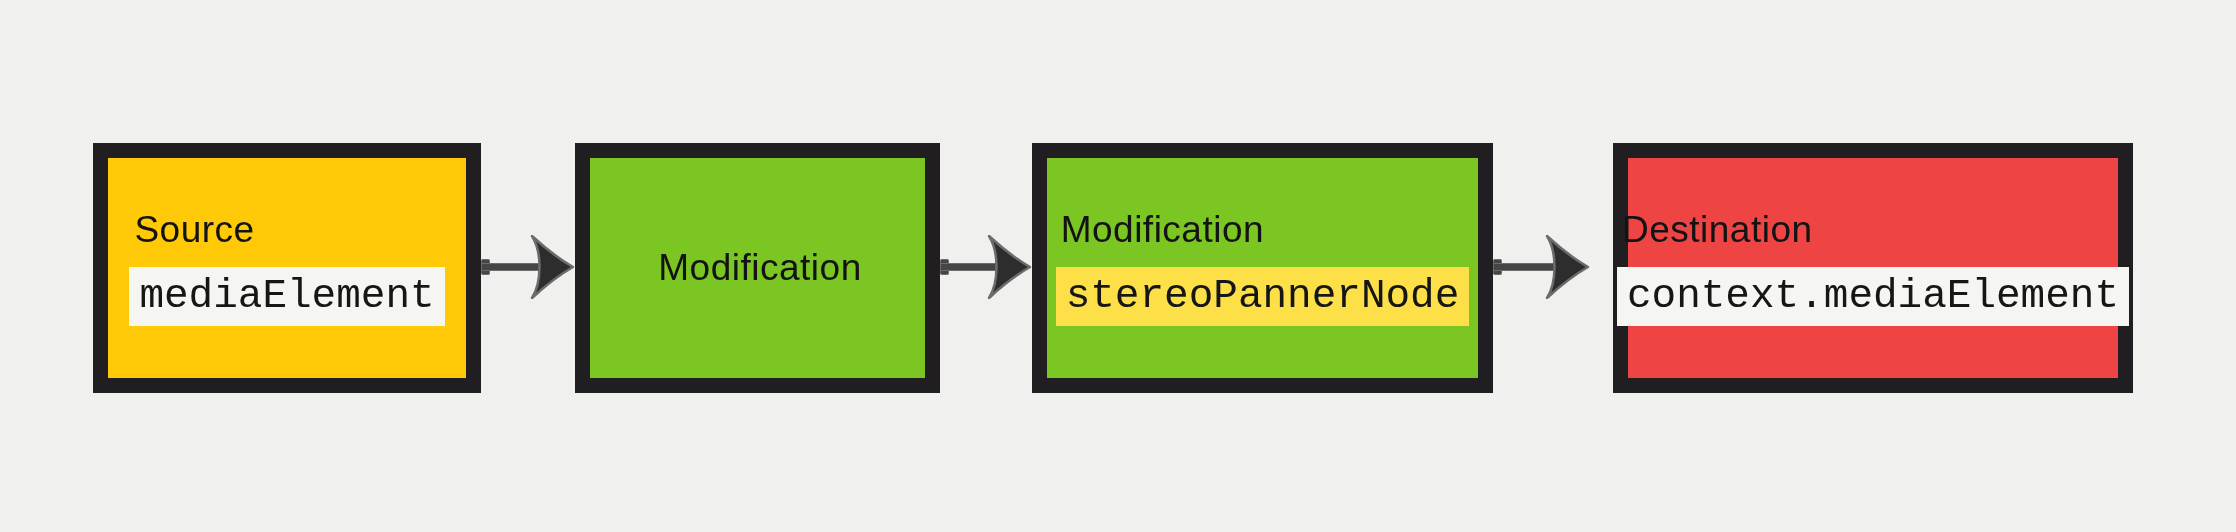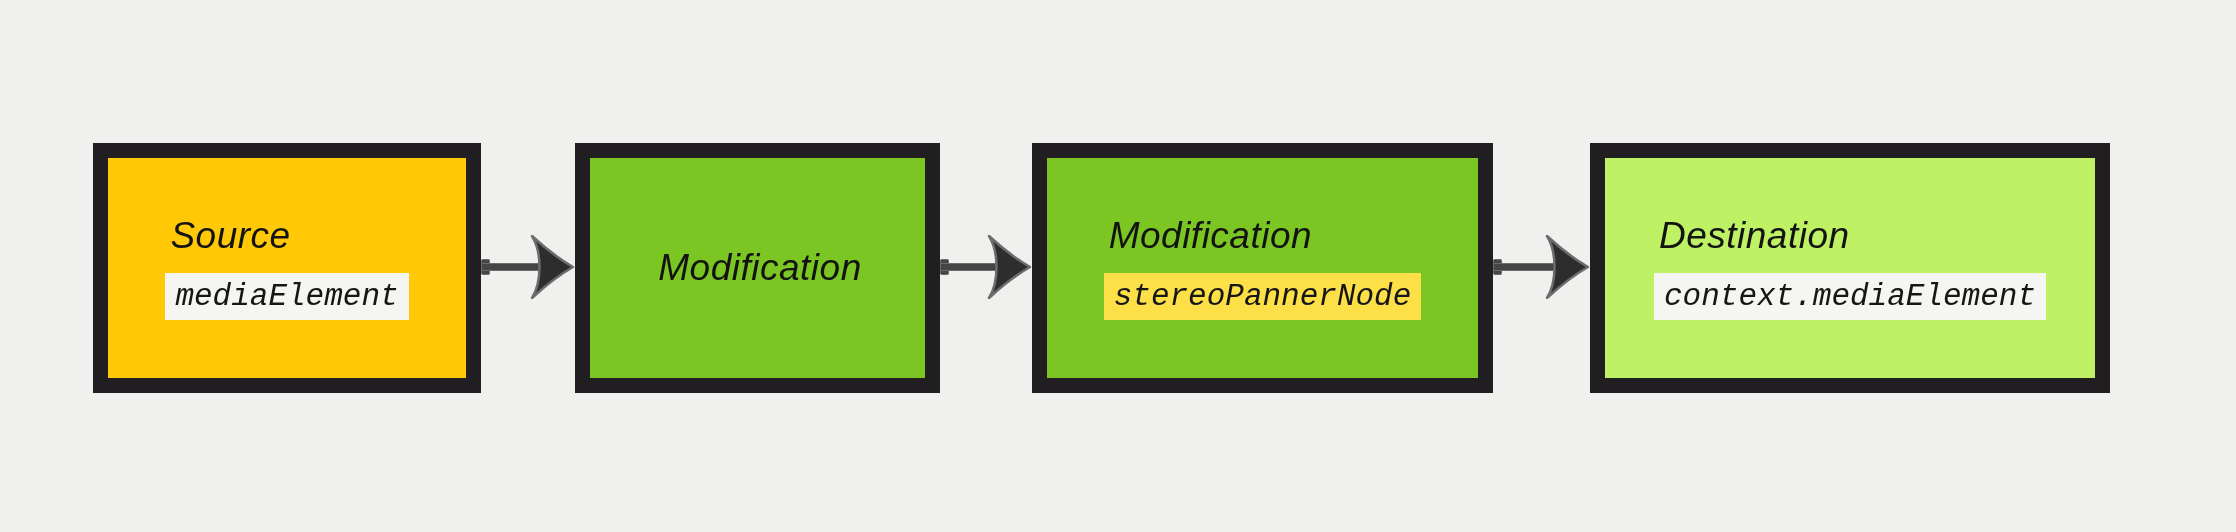--- a/index.html
+++ b/index.html
@@ -5,21 +5,20 @@
   html, body { margin: 0; padding: 0; }
   body {
     font-family: "Liberation Sans", sans-serif;
     background: #e9e9e8;
   }
   .canvas {
     position: relative;
     width: 2236px;
     height: 532px;
     overflow: hidden;
-    font-style: italic;
   }
   .node {
     position: absolute;
     top: 143px;
     height: 250px;
     border: 15px solid #201e20;
     box-sizing: border-box;
     display: flex;
     flex-direction: column;
     justify-content: center;
@@ -34,21 +33,21 @@
   .node-label {
     font-size: 37px;
     font-weight: 500;
     letter-spacing: 0.5px;
     color: #131313;
     padding-left: 5px;
     line-height: 1.1;
   }
   .node-code {
     font-family: "Liberation Mono", monospace;
-    font-size: 31px;
+    font-size: 41px;
     line-height: 1.2;
     padding: 5px 10px;
     white-space: nowrap;
   }
   .box1 { left: 93px;   width: 388px; }
   .box2 { left: 575px;  width: 365px; }
   .box3 { left: 1032px; width: 461px; }
   .box4 { left: 1590px; width: 520px; }
   .arrow {
     position: absolute;
@@ -99,20 +98,20 @@
       <code class="node-code" style="background: #fde047; color: rgb(22, 22, 22);">stereoPannerNode</code>
     </div>
   </div>
 
   <svg class="arrow arrow3" viewBox="0 0 97 64" aria-hidden="true">
     <rect class="nub" x="0.5" y="24.5" width="8" height="15" rx="1"></rect>
     <rect class="shaft" x="0.5" y="28.5" width="74" height="7"></rect>
     <path class="head" transform="translate(95,32)" d="M0,0 C-14,-8 -28,-19 -41,-31 C-31,-15 -31,15 -41,31 C-28,19 -14,8 0,0 Z"></path>
   </svg>
 
-  <div class="node box4" style="background: #bef264; border-color: rgb(32, 30, 32);">
+  <div class="node box4" style="background: #ef4444; border-color: rgb(32, 30, 32); margin-left: 23px;">
     <div class="node-content">
       <div class="node-label" style="color: rgb(19, 19, 19);">Destination</div>
       <code class="node-code" style="background: rgb(245, 245, 242); color: rgb(22, 22, 22);">context.mediaElement</code>
     </div>
   </div>
 
 </div>
 
 </body></html>

